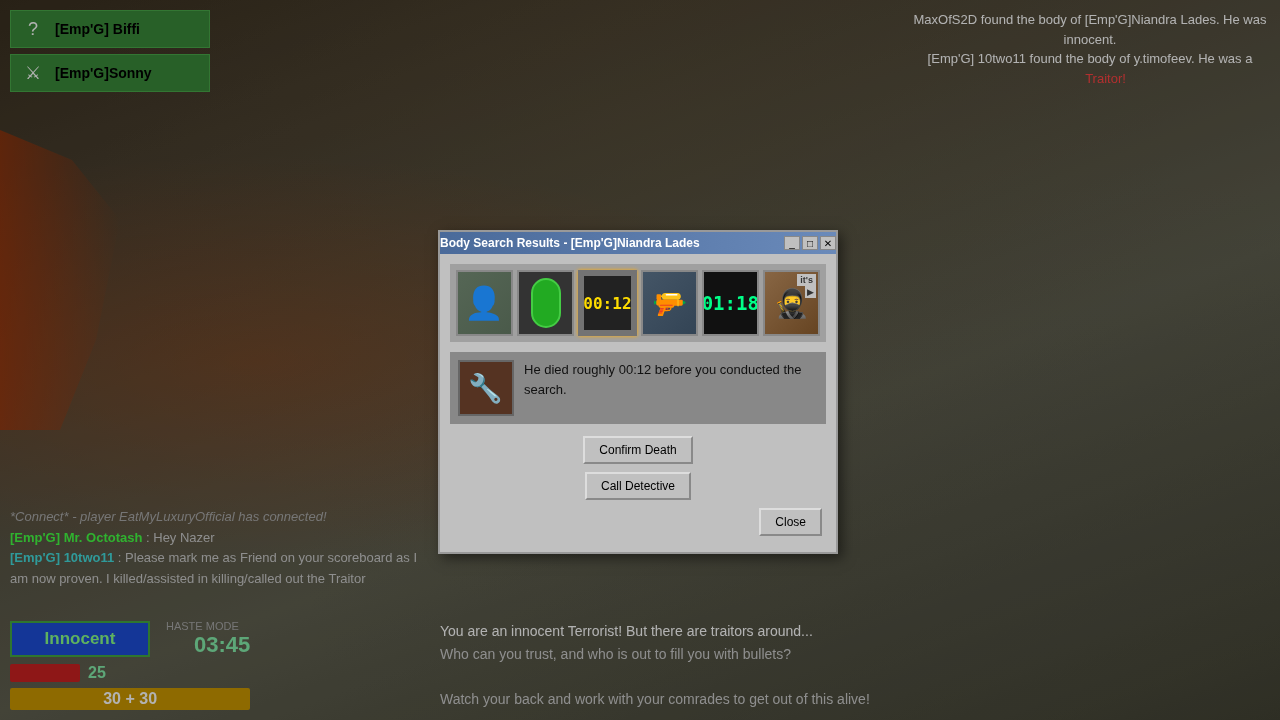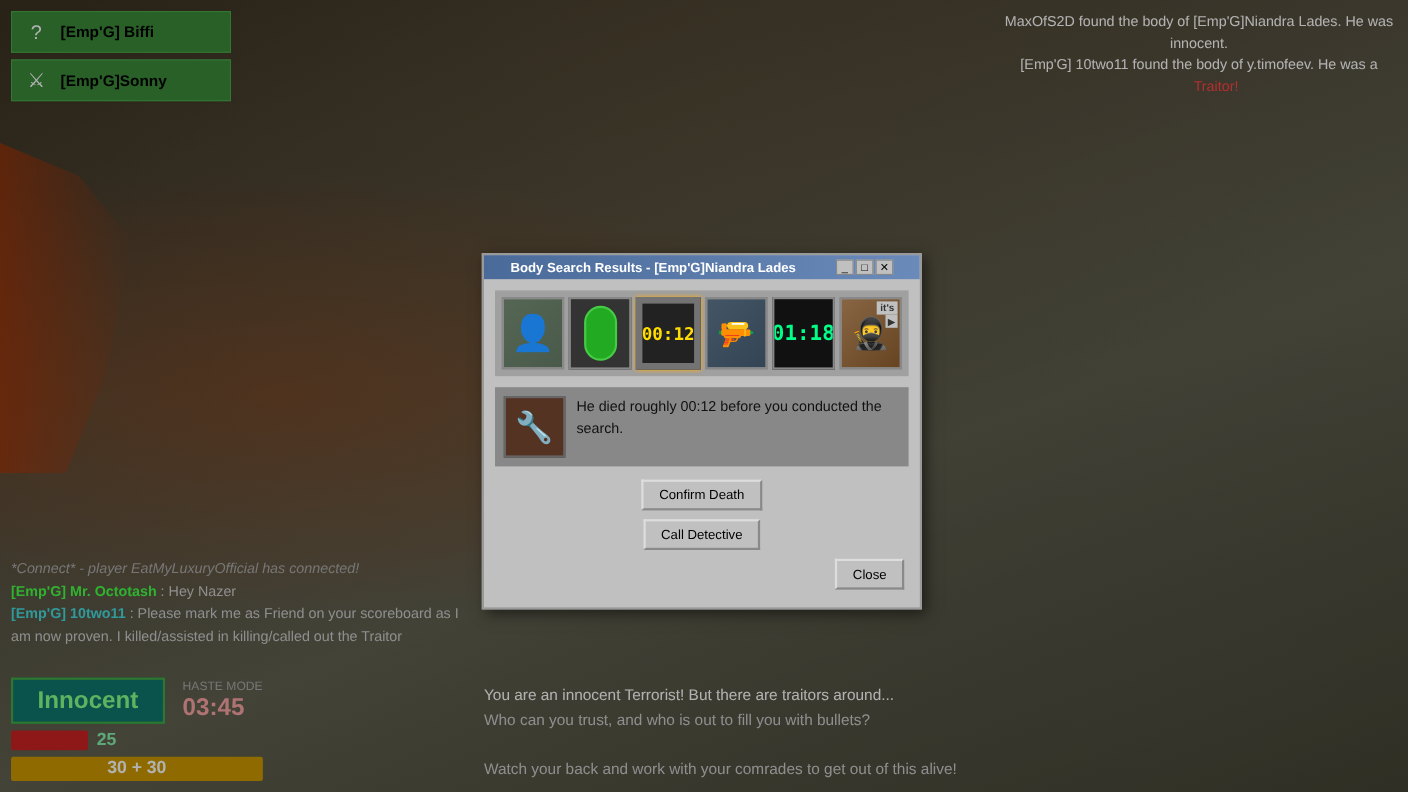--- a/index.html
+++ b/index.html
@@ -101,41 +101,42 @@
       display: flex;
       flex-direction: column;
       gap: 6px;
     }
     #role-timer-row {
       display: flex;
       align-items: center;
       gap: 16px;
     }
     #role-badge {
-      background: #0f766e;
+      background: #1d4ed8;
       border: 2px solid #44aa44;
       color: #88ff88;
-      font-size: 22px;
+      font-size: 17px;
       font-weight: bold;
       padding: 6px 20px;
       min-width: 140px;
       text-align: center;
     }
     #haste-block {
       color: white;
       font-size: 13px;
     }
     #haste-label {
       color: #aaaaaa;
       font-size: 11px;
     }
     #timer-val {
       font-size: 22px;
       font-weight: bold;
-      color: #fca5a5;
+      color: #86efac;
+      margin-left: 28px;
     }
     #health-row {
       display: flex;
       align-items: center;
       gap: 8px;
     }
     #health-bar-bg {
       background: #cc2222;
       width: 70px;
       height: 18px;
@@ -185,21 +186,21 @@
       width: 400px;
       background: #c0c0c0;
       border: 2px solid #999;
       box-shadow: 4px 4px 12px rgba(0,0,0,0.5);
     }
 
     #dialog-titlebar {
       background: linear-gradient(to right, #4a6a9a, #6a8aba);
       color: white;
       font-size: 12px;
-      padding: 4px 24px;
+      padding: 4px 0;
       display: flex;
       align-items: center;
       justify-content: space-between;
     }
     #dialog-title-text {
       font-weight: bold;
     }
     #dialog-window-controls {
       display: flex;
       gap: 2px;

